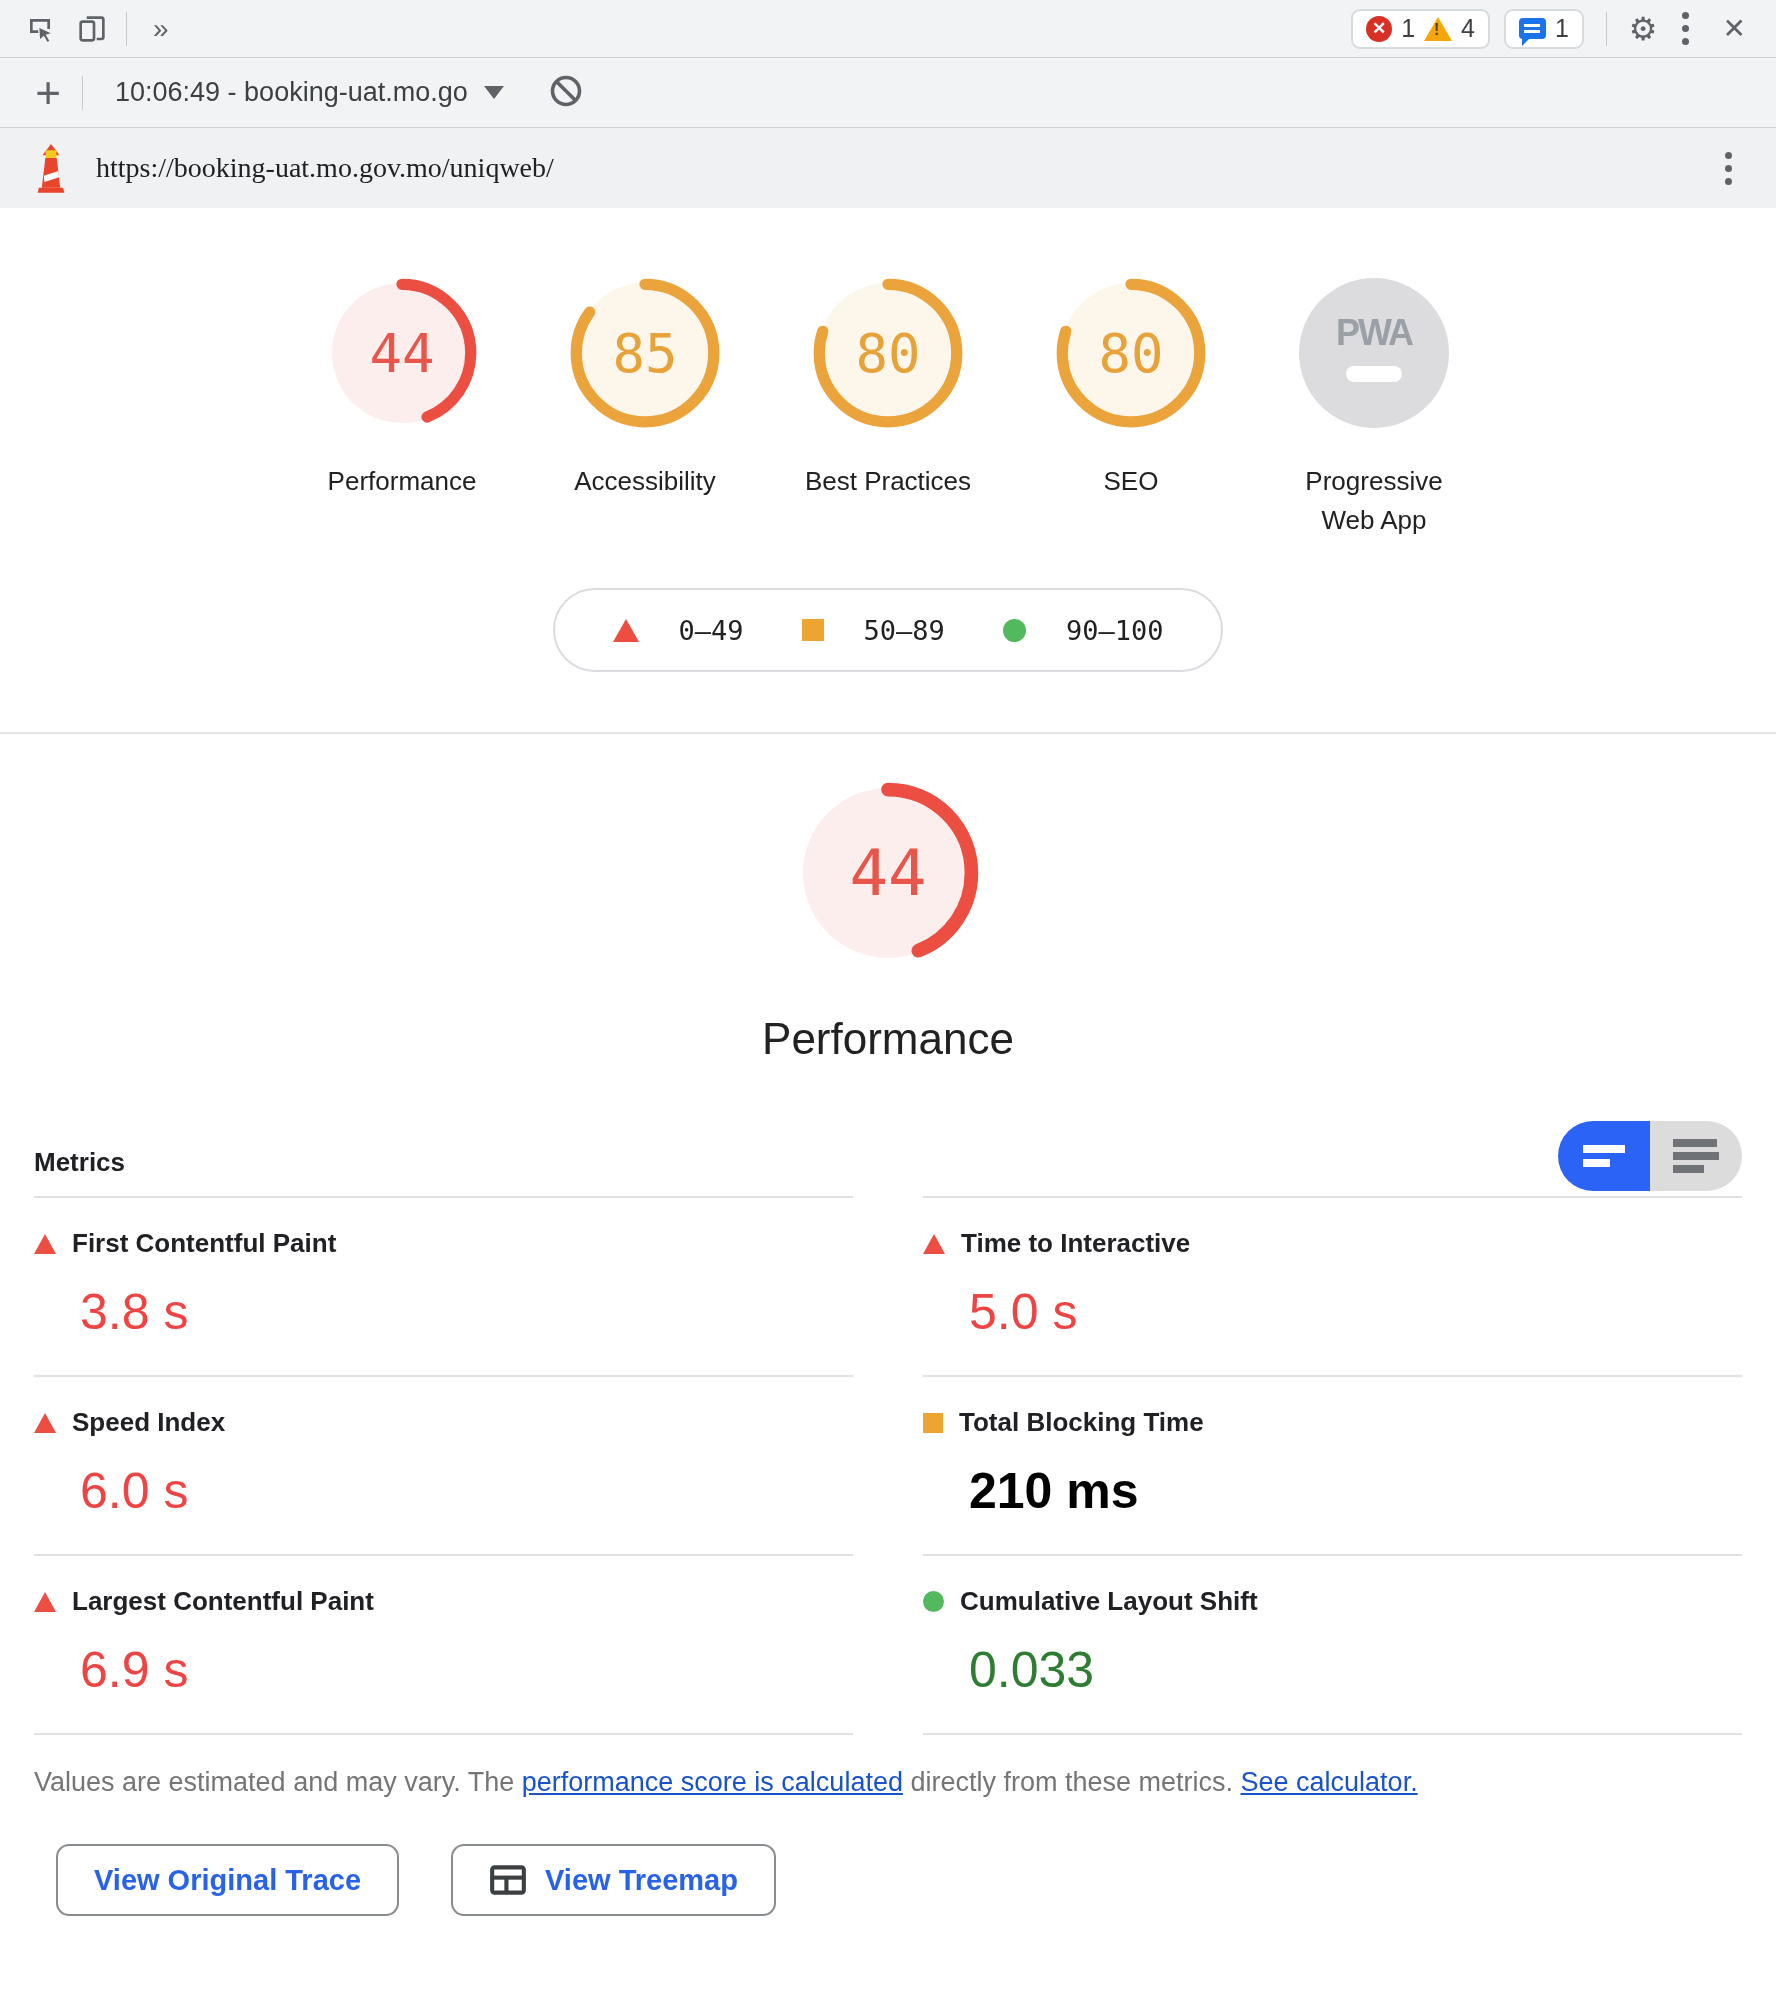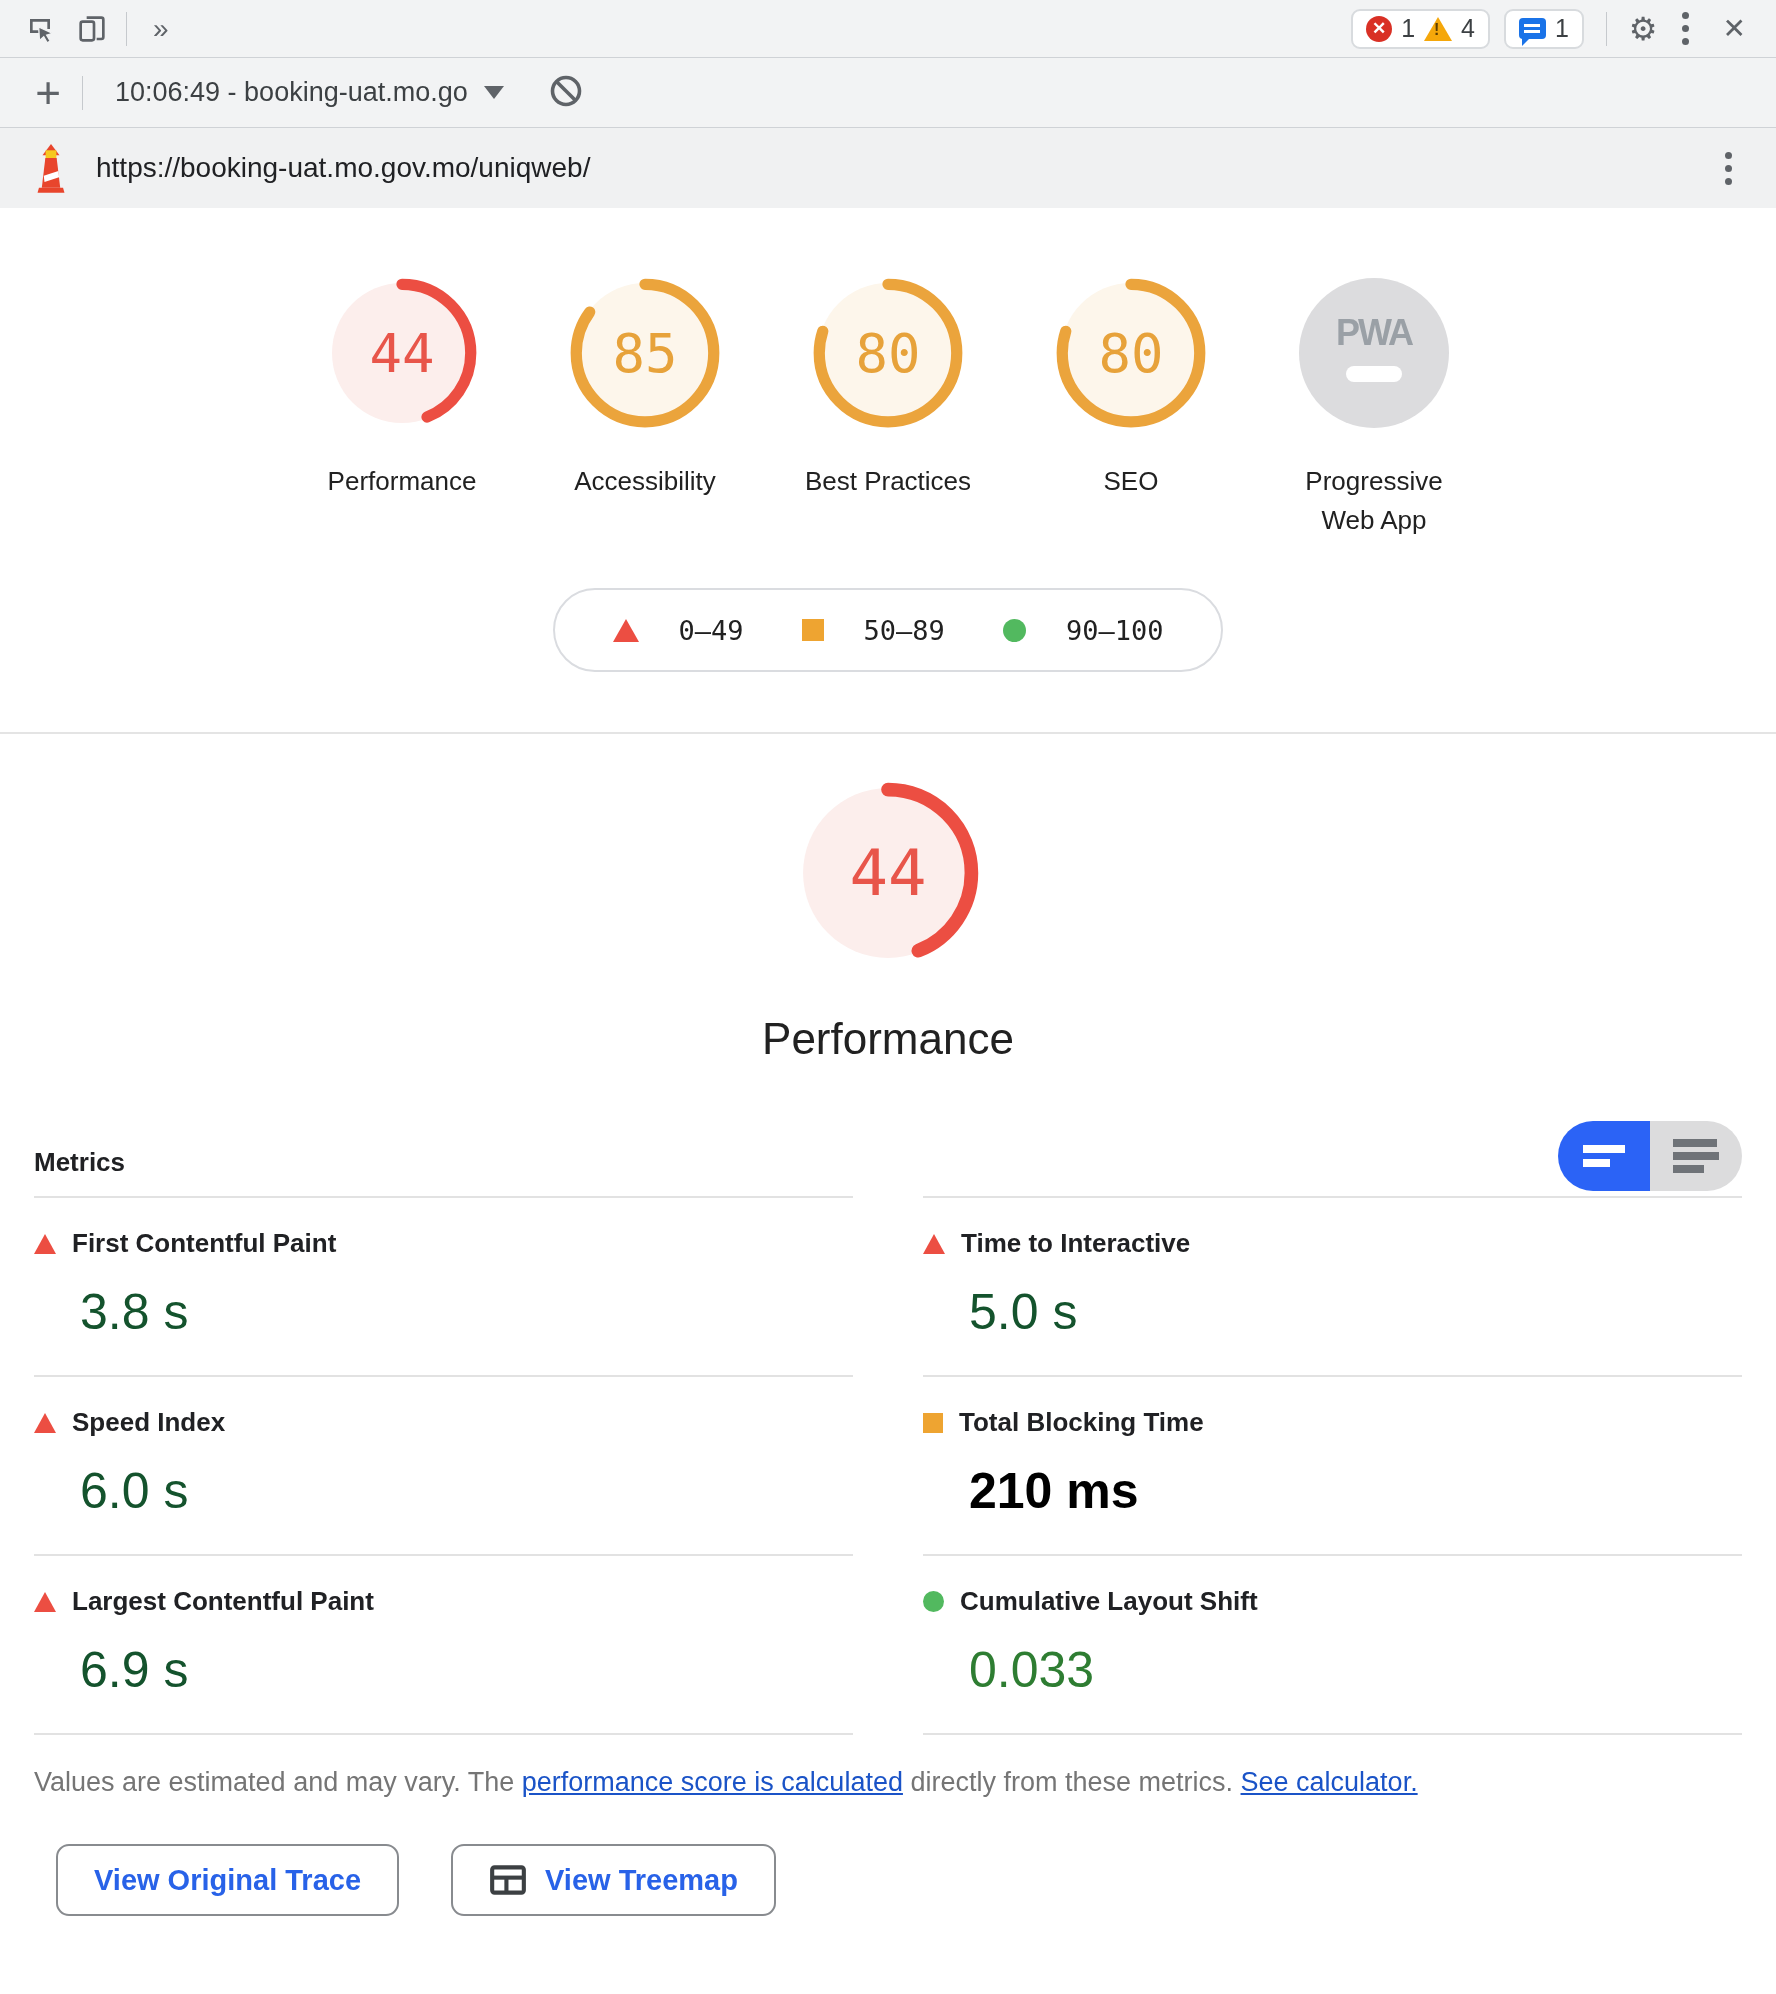--- a/index.html
+++ b/index.html
@@ -36,21 +36,21 @@
 
   .dt-session { height:70px; background:#f2f3f4; border-bottom:1px solid #cfd2d6;
     display:flex; align-items:center; padding-left:22px; }
   .plus { font-size:44px; font-weight:300; color:#5f6368; width:52px; text-align:center; cursor:pointer; line-height:0.9; }
   .session-sel { display:flex; align-items:center; gap:16px; margin-left:24px; cursor:pointer; }
   .session-title { font-size:27px; color:#3c4043; }
   .caret-down { width:0; height:0; border-left:10px solid transparent; border-right:10px solid transparent;
     border-top:13px solid #5f6368; }
   .block-ic { margin-left:44px; cursor:pointer; }
 
-  .dt-url { height:80px; background:#f0f1f2; display:flex; align-items:center; padding:0 34px; }
+  .dt-url { height:80px; background:#f0f1f2; display:flex; align-items:center; padding:0 34px;font-family:Liberation Serif, serif; }
   .url-text { margin-left:28px; font-size:28px; color:#202124; cursor:pointer; }
   .dt-url .kebab { margin-left:auto; }
 
   
   main { background:#fff; }
   .scores-row { display:flex; justify-content:center; padding-top:70px; }
   .score-item { width:243px; text-align:center; }
   .gauge { position:relative; width:150px; height:150px; margin:0 auto; cursor:pointer; }
   .gauge svg { width:150px; height:150px; display:block; }
   .gauge .arc { fill:none; stroke-width:9; stroke-linecap:round; }
@@ -102,21 +102,21 @@
   .metrics-grid { display:grid; grid-template-columns:1fr 1fr; column-gap:70px; margin-top:4px; }
   .metric { border-top:2px solid #e2e2e2; padding:30px 0 34px; }
   .metric.last { border-bottom:2px solid #e2e2e2; }
   .m-head { display:flex; align-items:center; gap:16px; }
   .m-icon-tri { width:0; height:0; border-left:11px solid transparent; border-right:11px solid transparent;
     border-bottom:20px solid #ec4e42; }
   .m-icon-sq { width:20px; height:20px; background:#eea431; }
   .m-icon-dot { width:21px; height:21px; border-radius:50%; background:#52b95f; }
   .m-label { font-size:26px; font-weight:600; color:#202124; }
   .m-value { margin:24px 0 0 46px; font-size:50px; font-weight:500; }
-  .metric.fail .m-value { color:#14532d; }
+  .metric.fail .m-value { color:#ef4444; }
   .metric.average .m-value { color:#000000;font-weight:bold; }
   .metric.pass .m-value { color:#2e7d32; }
 
   .note { margin-top:32px; padding:0 34px; font-size:27px; color:#757575; }
   .note a { color:#1a53c7; text-decoration:underline; cursor:pointer; }
 
   .actions { display:flex; gap:52px; margin:46px 0 0 56px; }
   .btn { height:72px; display:flex; align-items:center; gap:18px; padding:0 36px;
     background:#fff; border:2px solid #888b8f; border-radius:13px; cursor:pointer;
     font-family:"Liberation Sans", sans-serif; font-size:29px; font-weight:bold; color:#2862e8; }

